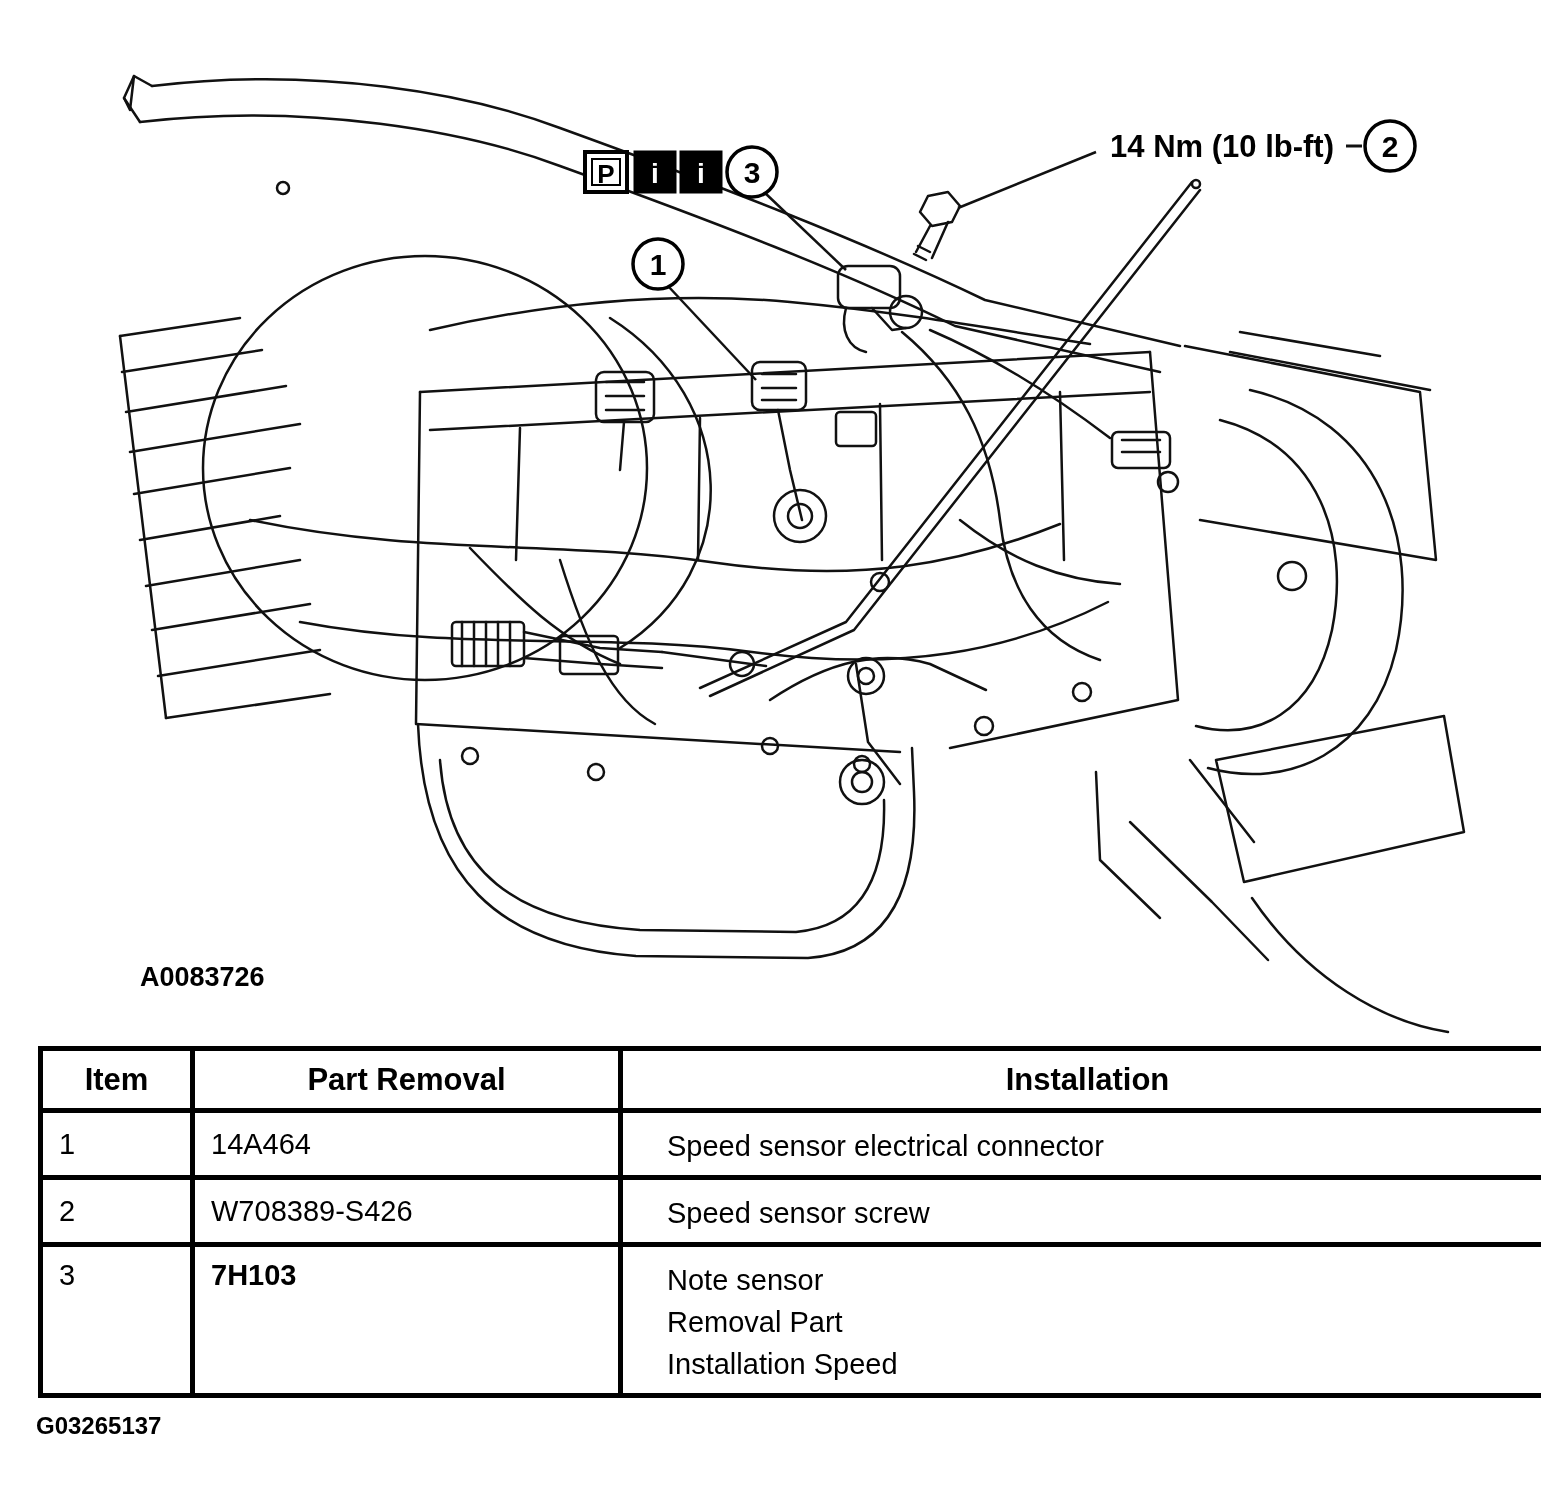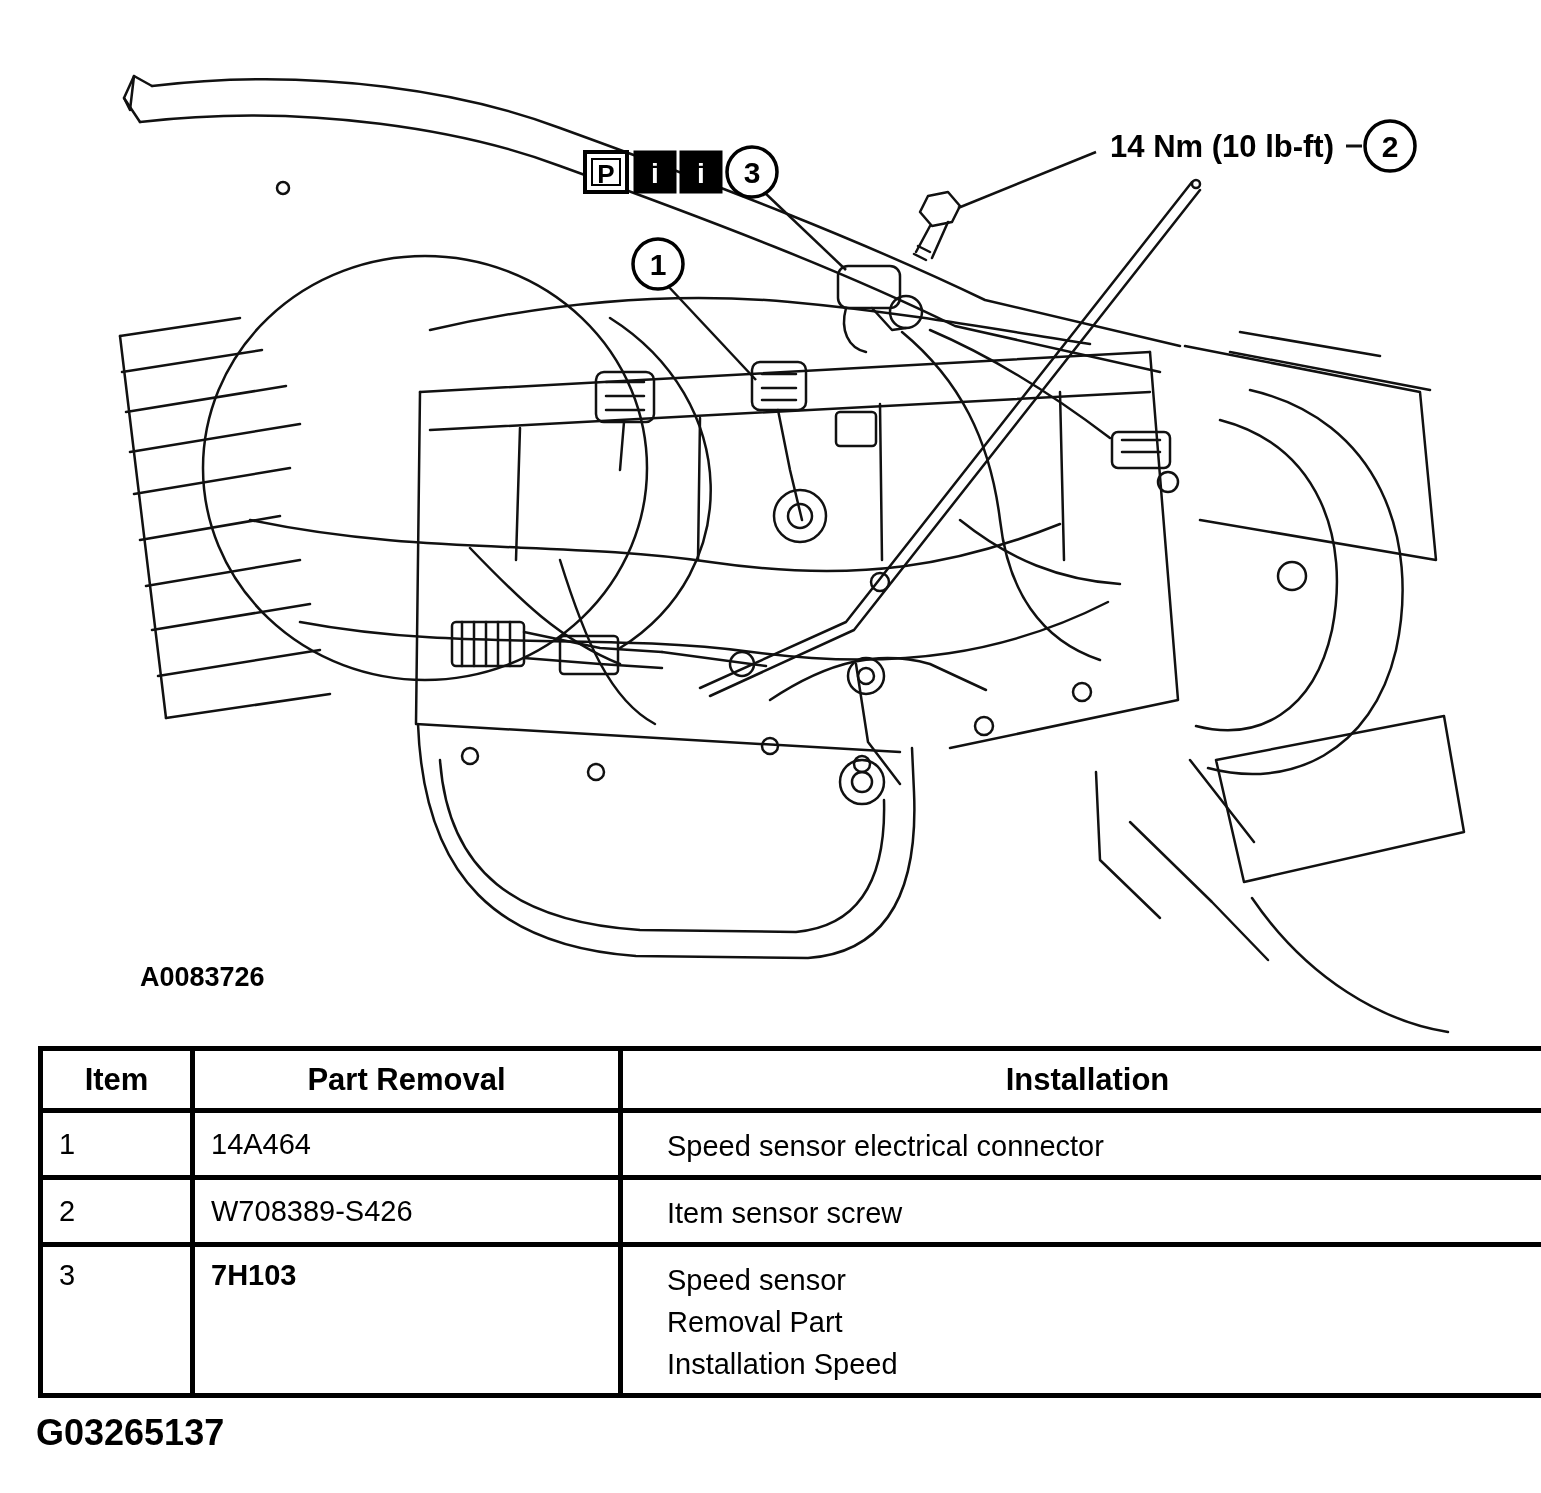--- a/index.html
+++ b/index.html
@@ -17,21 +17,21 @@
   }
   .parts-table th, .parts-table td { border:5px solid #000; }
   .parts-table th { font-size:31px; font-weight:bold; text-align:center; height:62px; padding:6px 8px; }
   .parts-table td { font-size:29px; padding:8px 16px; vertical-align:middle; text-align:left; }
   .parts-table tbody tr.single { height:62px; }
   .col-item { width:152px; }
   .col-part { width:428px; }
   td.desc { vertical-align:top; padding-top:12px; }
   td.desc div { line-height:42px;margin-left:28px; }
 
-  .doc-id { position:absolute; left:36px; top:1412px; font-size:36px; font-weight:bold; }
+  .doc-id { position:absolute; left:36px; top:1412px; font-size:24px; font-weight:bold; }
 </style>
 </head>
 <body>
 
 <div class="diagram-area">
 <svg viewBox="0 0 1541 1040" width="1541" height="1040">
 
   <g stroke="#111" fill="none" stroke-width="2.5" stroke-linecap="round" stroke-linejoin="round">
 
     <path d="M152,86 C320,66 470,94 560,128 C720,186 860,240 985,300 L1180,346"></path>
@@ -198,28 +198,28 @@
       <td>1</td>
       <td>14A464</td>
       <td class="desc">
         <div>Speed sensor electrical connector</div>
       </td>
     </tr>
     <tr class="single">
       <td>2</td>
       <td>W708389-S426</td>
       <td class="desc">
-        <div>Item sensor screw</div>
+        <div>Speed sensor screw</div>
       </td>
     </tr>
     <tr>
       <td style="vertical-align:top; padding-top:12px;">3</td>
       <td style="vertical-align:top; padding-top:12px;font-weight:bold;">7H103</td>
       <td class="desc">
-        <div>Speed sensor</div>
+        <div>Note sensor</div>
         <div>Removal Part</div>
         <div>Installation Speed</div>
       </td>
     </tr>
   </tbody>
 </table>
 
 <div class="doc-id">G03265137</div>
 
 </body></html>

